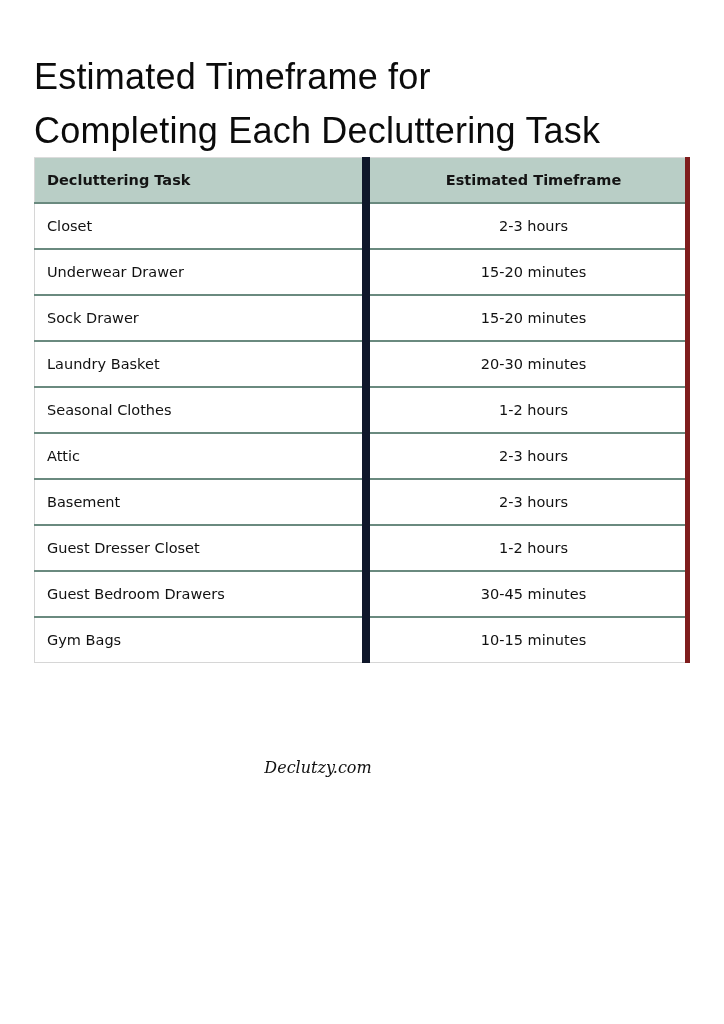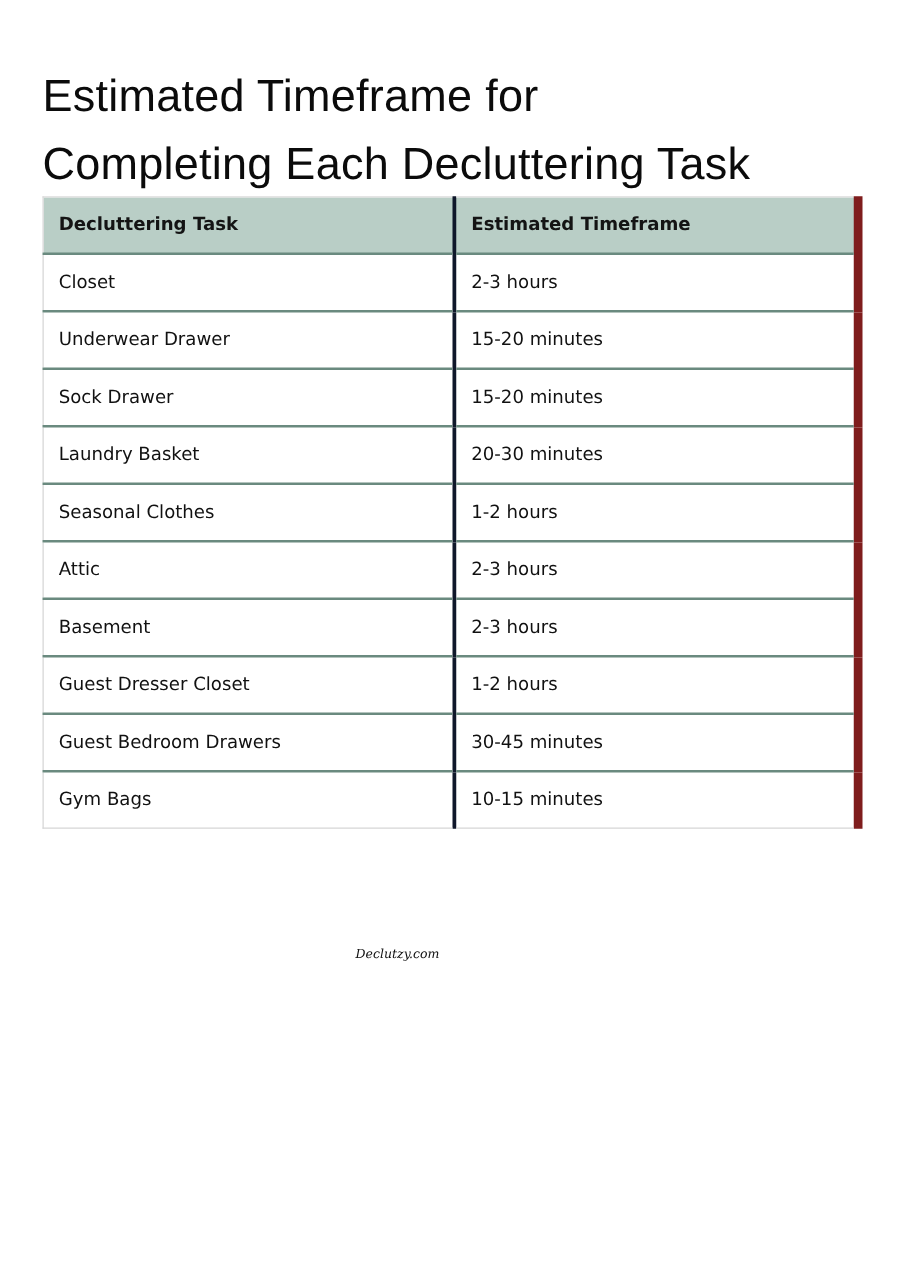--- a/index.html
+++ b/index.html
@@ -54,40 +54,41 @@
       height: 44px;
     }
     td {
       background: #ffffff;
       font-weight: 400;
       color: #111;
     }
     th:first-child, td:first-child {
       width: 315px;
       border-left: 1px solid #d6d6d6;
-      border-right: 3px solid #0f172a;
+      border-right: 8px solid #0f172a;
     }
     th:last-child, td:last-child {
-      border-right: 7px solid #7f1d1d;
+      border-right: 5px solid #7f1d1d;
+      text-align: center;
     }
     tr:first-child th {
       border-top: 1px solid #dcdcdc;
     }
     tr:last-child td {
       border-bottom: 1px solid #d6d6d6;
     }
     .footer {
       position: absolute;
       left: 0;
       width: 636px;
       top: 758px;
       text-align: center;
       font-family: "DejaVu Serif", serif;
       font-style: italic;
-      font-size: 10px;
+      font-size: 16px;
       color: #111;
     }
   </style>
 </head>
 <body>
 
 <h1 class="title">
   <span>Estimated Timeframe for</span><br>
   <span>Completing Each Decluttering Task</span>
 </h1>

